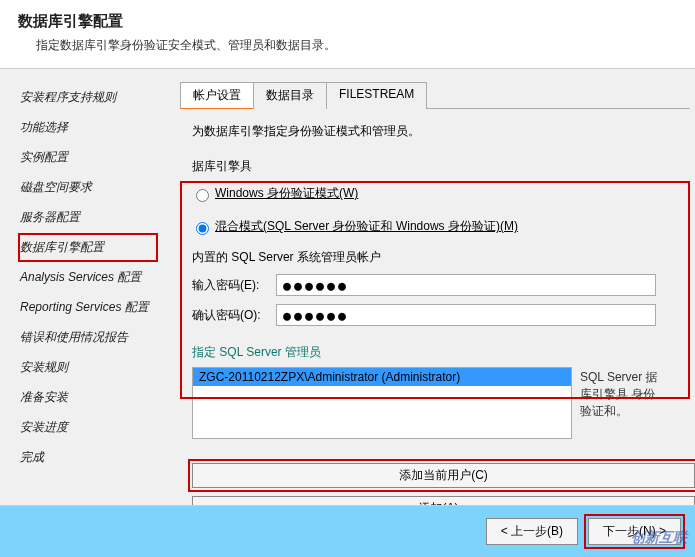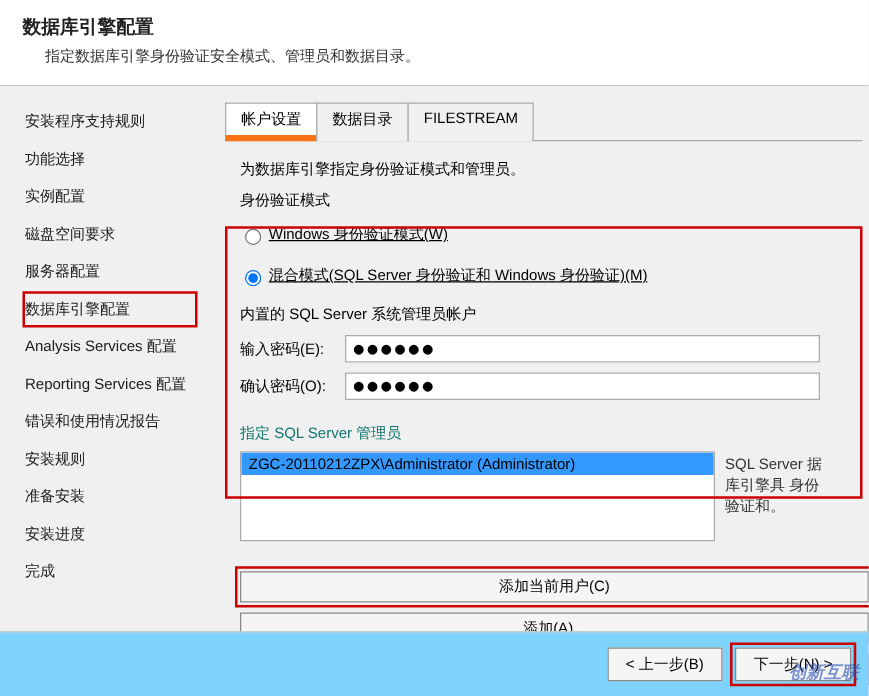--- a/index.html
+++ b/index.html
@@ -1,29 +1,29 @@
 <!DOCTYPE html>
 <html><head>
   <meta charset="utf-8">
   <style>
     * { box-sizing: border-box; margin: 0; padding: 0; }
     body { font-family: "Microsoft YaHei", SimSun, Arial, sans-serif; font-size: 12px; background: #f0f0f0; width: 695px; height: 557px; overflow: hidden; position: relative; }
     .header { background: #fff; padding: 12px 18px 14px; border-bottom: 1px solid #ccc; }
     .header-title { font-size: 15px; font-weight: bold; color: #222; margin-bottom: 6px; }
     .header-subtitle { font-size: 12px; color: #333; padding-left: 18px; }
     .body-area { display: flex; height: 445px; background: #f0f0f0; }
-    .sidebar { width: 168px; padding: 14px 10px 10px 18px; }
+    .sidebar { width: 168px; padding: 14px 10px 10px 18px; font-style: italic; }
     .sidebar-item { font-size: 12px; color: #1a1a1a; padding: 6px 2px; margin-bottom: 1px; cursor: default; }
     .sidebar-item.active { border: 2px solid #c00; padding: 4px 0; }
     .main { flex: 1; padding: 12px 0 0 0; position: relative; }
     .tabs { display: flex; border-bottom: 1px solid #aaa; margin-left: 12px; width: 510px; }
     .tab { padding: 4px 12px; border: 1px solid #aaa; border-bottom: none; background: #f0f0f0; font-size: 12px; margin-right: -1px; position: relative; top: 1px; }
-    .tab.active { background: #fff; border-bottom: 5px solid #f97316; }
+    .tab.active { background: #fff; border-bottom: 1px solid #f97316; }
     .content { padding: 14px 0 0 24px; }
-    .intro-text { margin-bottom: 8px; font-size: 12px; }
+    .intro-text { margin-bottom: 18px; font-size: 12px; }
     .section-label { margin-bottom: 10px; font-size: 12px; }
     .radio-row { display: flex; align-items: flex-end; margin-bottom: 6px; padding-left: 4px; text-decoration: underline; }
     .radio-row input[type=radio] { margin-right: 6px; }
     .inner-row { margin: 14px 0 8px 0; }
     .field-row { display: flex; align-items: center; margin-bottom: 8px; }
     .field-label { width: 84px; font-size: 12px; }
     .field-input { border: 1px solid #aaa; height: 22px; width: 380px; padding: 2px 6px; font-family: monospace; letter-spacing: 3px; }
     .red-box { position: absolute; border: 2px solid #c00; pointer-events: none; }
     .admin-section-label { margin: 18px 0 6px 0; font-size: 12px; color: #0f766e; }
     .listbox-wrap { display: flex; gap: 8px; }
@@ -65,21 +65,21 @@
 
   <div class="main">
     <div class="tabs">
       <div class="tab active">帐户设置</div>
       <div class="tab">数据目录</div>
       <div class="tab">FILESTREAM</div>
     </div>
 
     <div class="content">
       <div class="intro-text">为数据库引擎指定身份验证模式和管理员。</div>
-      <div class="section-label">身份验证模式</div>
+      <div class="section-label">据库引擎具</div>
 
       <div class="radio-row">
         <input type="radio" name="auth" style="">
         <span>Windows 身份验证模式(W)</span>
       </div>
 
       <div class="red-box" style="left:12px; top:112px; width:510px; height:218px;"></div>
 
       <div style="height:10px"></div>
       <div class="radio-row">

